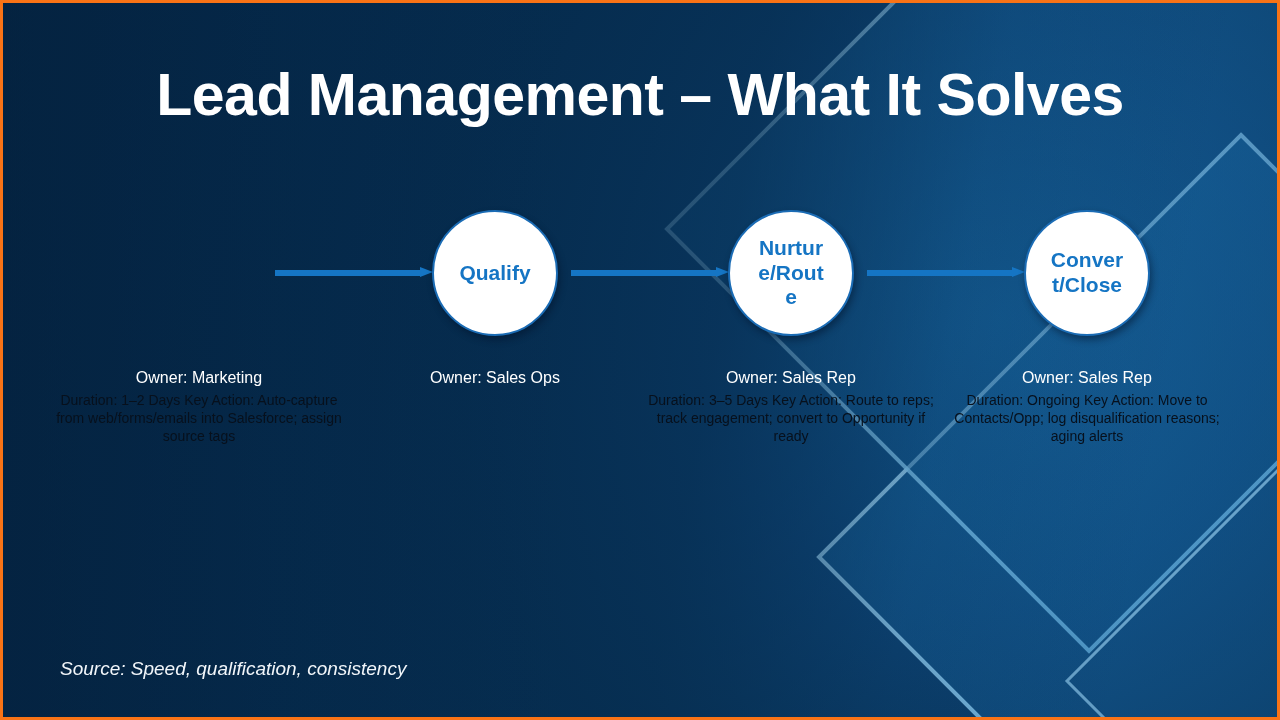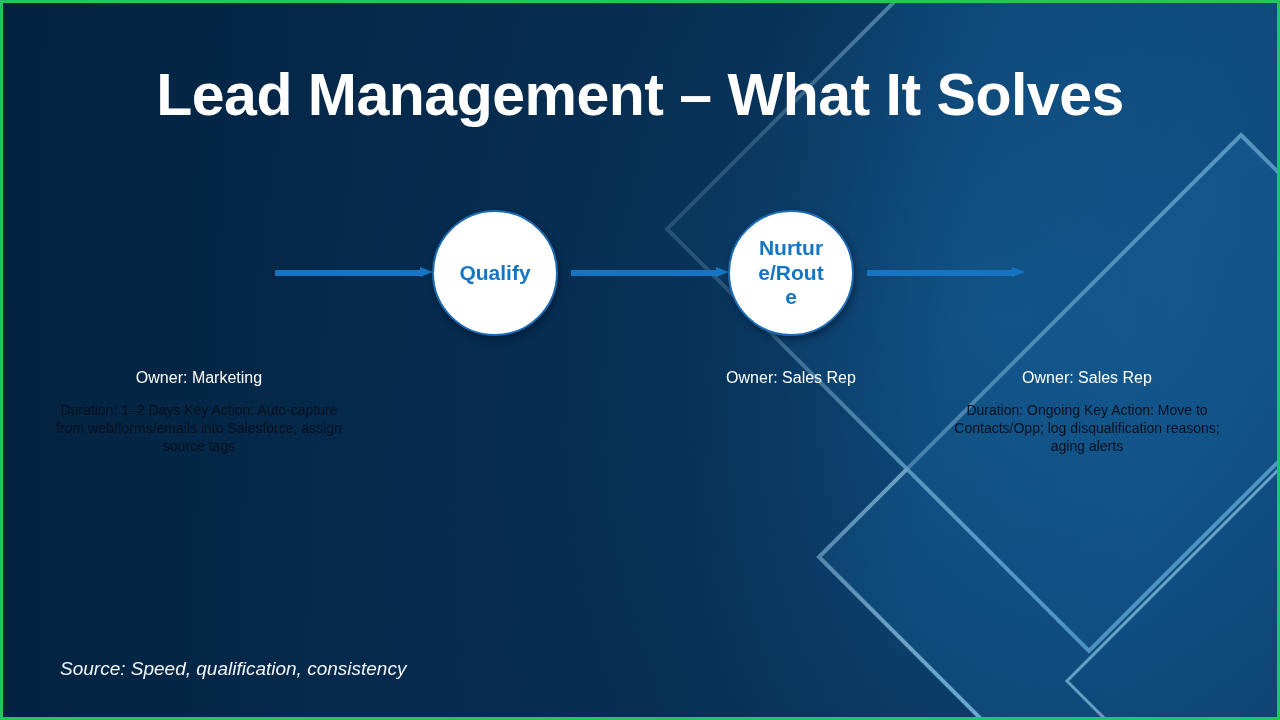--- a/index.html
+++ b/index.html
@@ -10,21 +10,21 @@
   body {
     font-family: "Liberation Sans", sans-serif;
   }
   .slide {
     position: relative;
     width: 1280px;
     height: 720px;
     overflow: hidden;
     background: #c2410c;
     box-sizing: border-box;
-    border: 3px solid #22c55e;
+    border: 3px solid #f97316;
   }
   
   .bg-base {
     position: absolute;
     inset: 0;
     background:
       radial-gradient(circle at 78% 44%, #13598f 0%, #0d4374 28%, #083357 52%, #062c4c 72%, #062845 100%);
   }
   .bg-dark-wash {
     position: absolute;
@@ -133,21 +133,21 @@
   .caption {
     position: absolute;
     top: 0;
     width: 296px;
     text-align: center;
   }
   .caption .owner {
     color: #ffffff;
     font-size: 16px;
     line-height: 1.42;
-    margin-bottom: 11px;
+    margin-bottom: 1px;
   }
   .caption .detail {
     color: #07101c;
     font-size: 14px;
     line-height: 1.31;
   }
 
   
   .source {
     position: absolute;
@@ -205,31 +205,36 @@
       <div class="shaft" style="width:145px;"></div>
       <div class="head"></div>
     </div>
 
     <div class="node" style="left:725px;">
       <div class="node-label">Nurture/Route</div>
     </div>
     <div class="node" style="left:429px;">
       <div class="node-label">Qualify</div>
     </div>
+    <div class="node" style="left:1021px;">
+      <div class="node-label">Convert/Close</div>
+    </div>
   </div>
 
   <div class="captions">
     <div class="caption" style="left:48px;">
       <div class="owner">Owner: Marketing</div>
       <div class="detail">Duration: 1–2 Days Key Action: Auto-capture from web/forms/emails into Salesforce; assign source tags</div>
     </div>
     <div class="caption" style="left:344px;">
+      <div class="owner">Owner: Sales Ops</div>
     </div>
     <div class="caption" style="left:640px;">
       <div class="owner">Owner: Sales Rep</div>
+      <div class="detail">Duration: 3–5 Days Key Action: Route to reps; track engagement; convert to Opportunity if ready</div>
     </div>
     <div class="caption" style="left:936px;">
       <div class="owner">Owner: Sales Rep</div>
       <div class="detail">Duration: Ongoing Key Action: Move to Contacts/Opp; log disqualification reasons; aging alerts</div>
     </div>
   </div>
 
   <div class="source">Source: Speed, qualification, consistency</div>
 
 </div>

